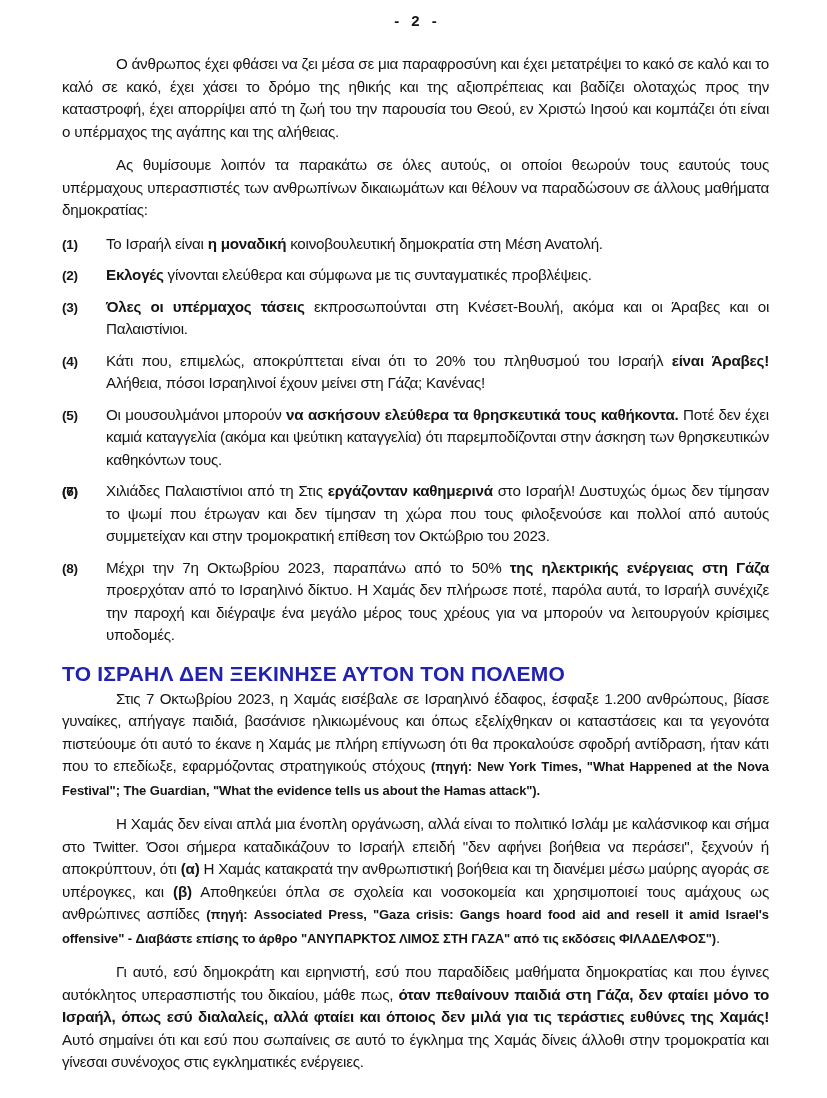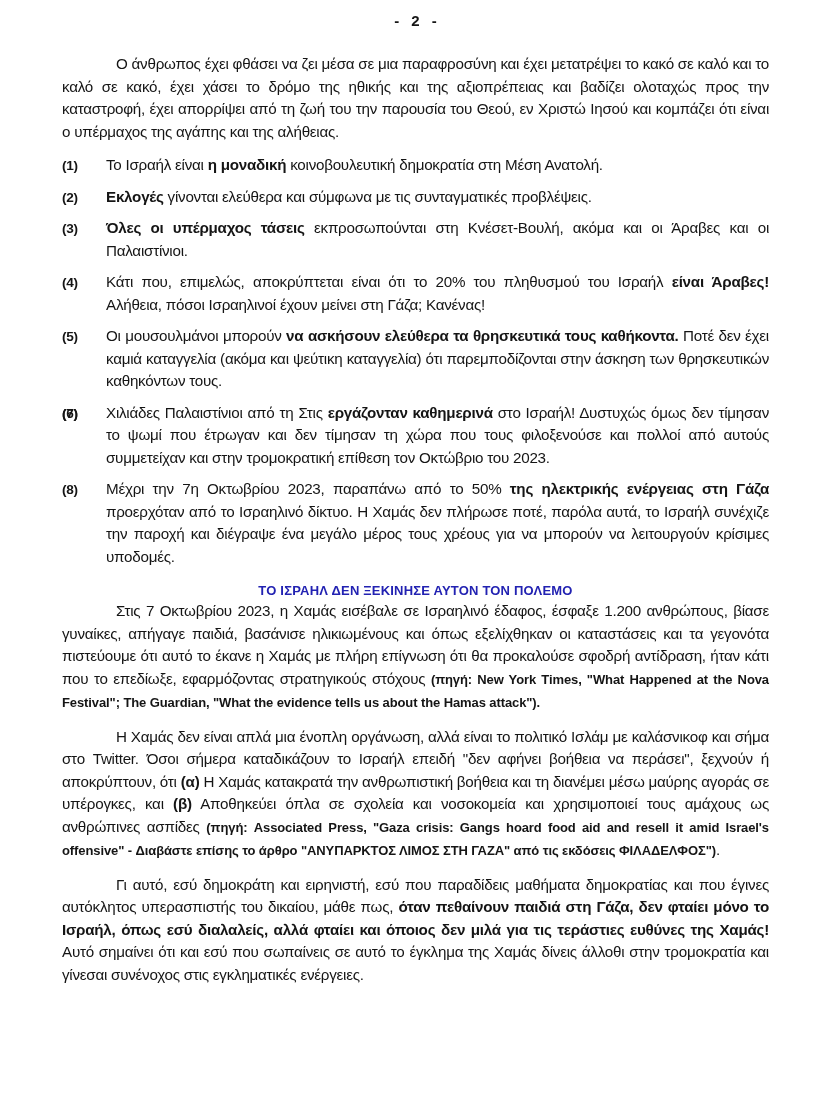--- a/index.html
+++ b/index.html
@@ -53,37 +53,38 @@
     font-size: 13.6px;
   }
   .run-n { font-weight: normal; margin-top: 12px; }
   .run-b { font-weight: bold; margin-top: 42px; }
   .run-bs {
     font-weight: bold;
     font-size: 13px;
     letter-spacing: -0.1px;
   }
   .heading {
-    text-align: center;
+    text-align: left;
     font-weight: bold;
-    font-size: 13px;
+    font-size: 21px;
     letter-spacing: 0.2px;
     margin: 15px 0 2px 0;
   }
   .section .para:first-child { margin-top: 0; }
   .section .para:last-child { margin-bottom: 0; }
 </style>
 </head>
 <body>
 
 <div class="page">
   <div class="pagenum">- 2 -</div>
 
   <div class="intro" id="intro">
       <p class="para"><span class="run-n">Ο άνθρωπος έχει φθάσει να ζει μέσα σε μια παραφροσύνη και έχει μετατρέψει το κακό σε καλό και το καλό σε κακό, έχει χάσει το δρόμο της ηθικής και της αξιοπρέπειας και βαδίζει ολοταχώς προς την καταστροφή, έχει απορρίψει από τη ζωή του την παρουσία του Θεού, εν Χριστώ Ιησού και κομπάζει ότι είναι ο υπέρμαχος της αγάπης και της αλήθειας.</span></p>
+      <p class="para"><span class="run-n">Ας θυμίσουμε λοιπόν τα παρακάτω σε όλες αυτούς, οι οποίοι θεωρούν τους εαυτούς τους υπέρμαχους υπερασπιστές των ανθρωπίνων δικαιωμάτων και θέλουν να παραδώσουν σε άλλους μαθήματα δημοκρατίας:</span></p>
     </div>
 
   <div class="list" id="list">
       <div class="li"><span class="num">(1)</span><span class="run-n">Το Ισραήλ είναι </span><span class="run-b">η μοναδική</span><span class="run-n"> κοινοβουλευτική δημοκρατία στη Μέση Ανατολή.</span></div>
       <div class="li"><span class="num">(2)</span><span class="run-b">Εκλογές</span><span class="run-n"> γίνονται ελεύθερα και σύμφωνα με τις συνταγματικές προβλέψεις.</span></div>
       <div class="li"><span class="num">(3)</span><span class="run-b">Όλες οι υπέρμαχος τάσεις</span><span class="run-n"> εκπροσωπούνται στη Κνέσετ-Βουλή, ακόμα και οι Άραβες και οι Παλαιστίνιοι.</span></div>
       <div class="li"><span class="num">(4)</span><span class="run-n">Κάτι που, επιμελώς, αποκρύπτεται είναι ότι το 20% του πληθυσμού του Ισραήλ </span><span class="run-b">είναι Άραβες!</span><span class="run-n"> Αλήθεια, πόσοι Ισραηλινοί έχουν μείνει στη Γάζα; Κανένας!</span></div>
       <div class="li"><span class="num">(5)</span><span class="run-n">Οι μουσουλμάνοι μπορούν </span><span class="run-b">να ασκήσουν ελεύθερα τα θρησκευτικά τους καθήκοντα.</span><span class="run-n"> Ποτέ δεν έχει καμιά καταγγελία (ακόμα και ψεύτικη καταγγελία) ότι παρεμποδίζονται στην άσκηση των θρησκευτικών καθηκόντων τους.</span></div>
       <div class="li"><span class="num">(6)</span></div>
       <div class="li"><span class="num">(7)</span><span class="run-n">Χιλιάδες Παλαιστίνιοι από τη Στις </span><span class="run-b">εργάζονταν καθημερινά</span><span class="run-n"> στο Ισραήλ! Δυστυχώς όμως δεν τίμησαν το ψωμί που έτρωγαν και δεν τίμησαν τη χώρα που τους φιλοξενούσε και πολλοί από αυτούς συμμετείχαν και στην τρομοκρατική επίθεση τον Οκτώβριο του 2023.</span></div>

